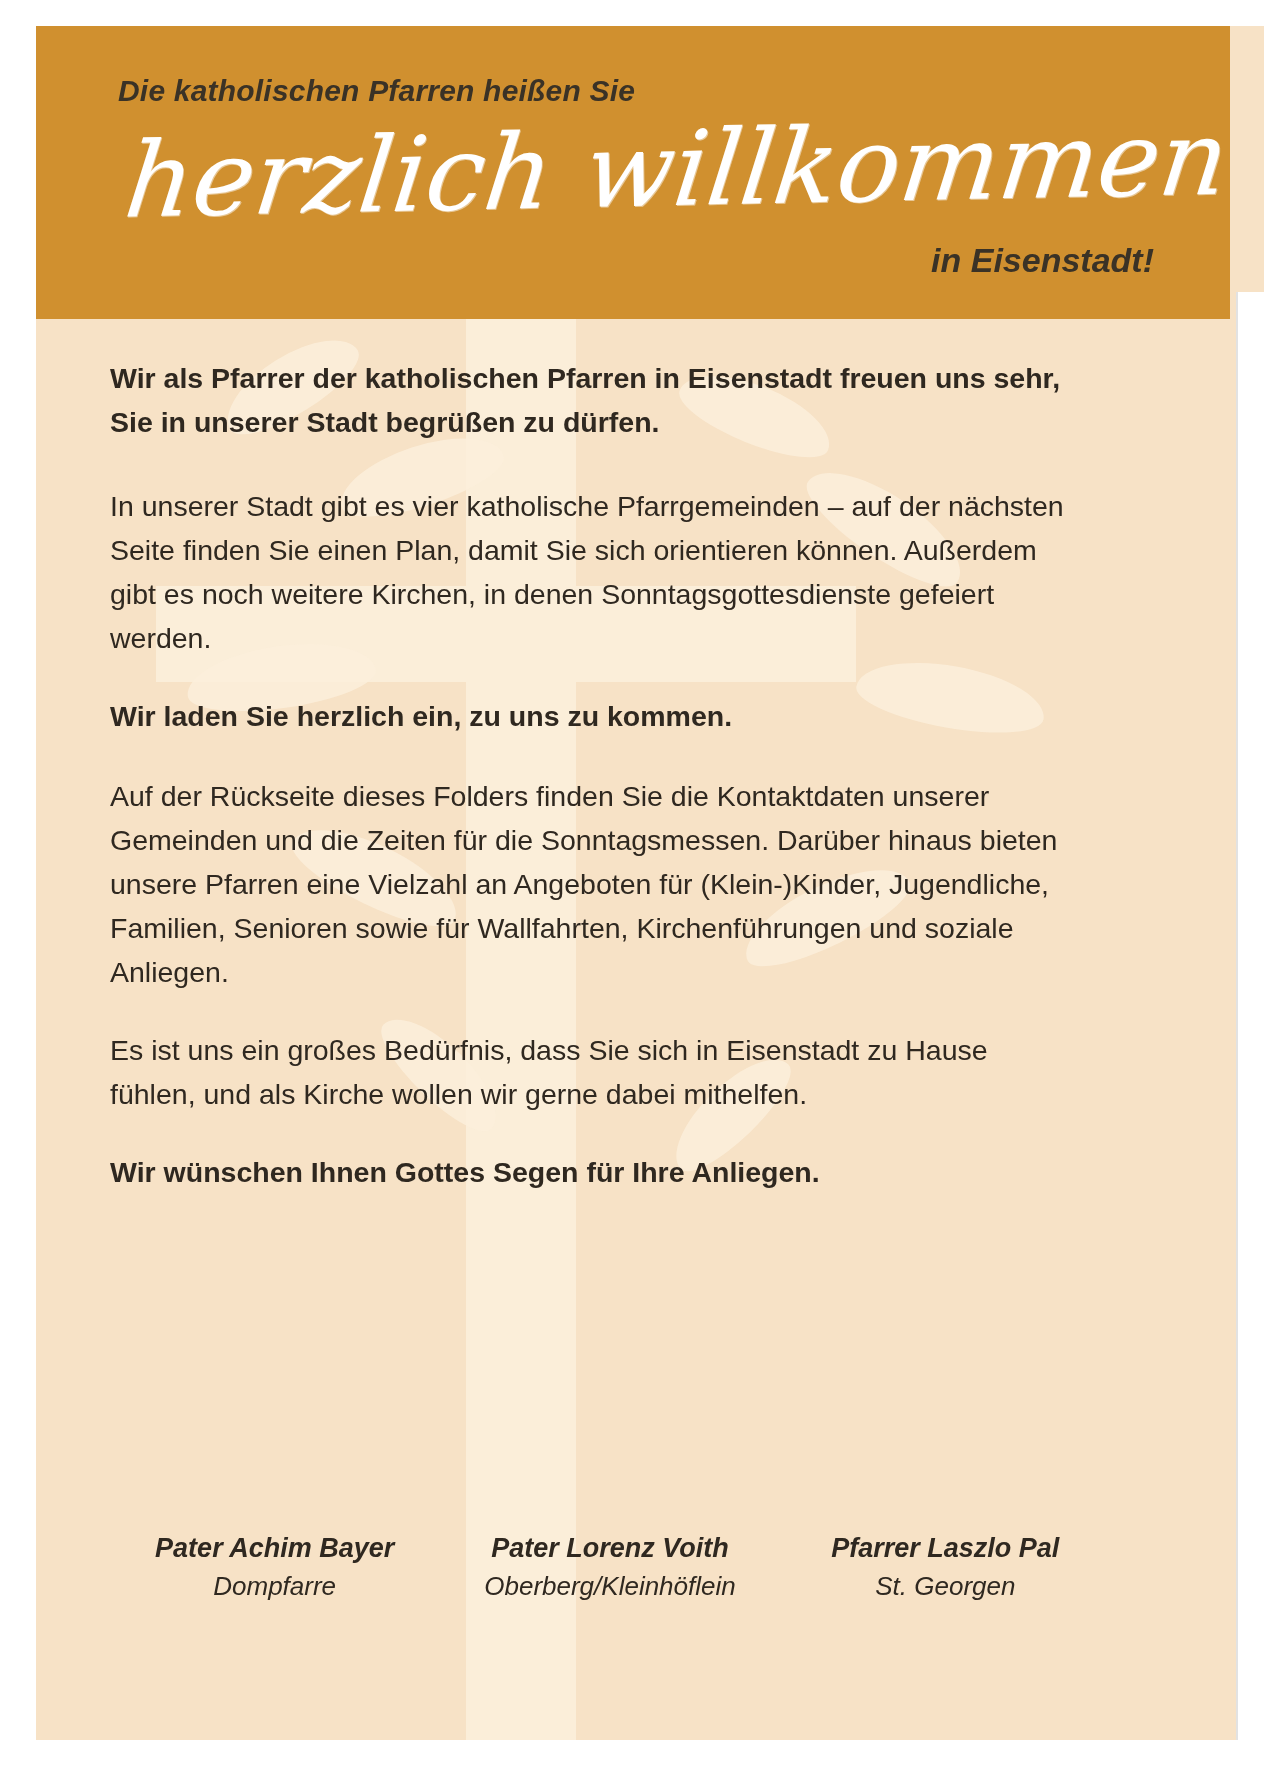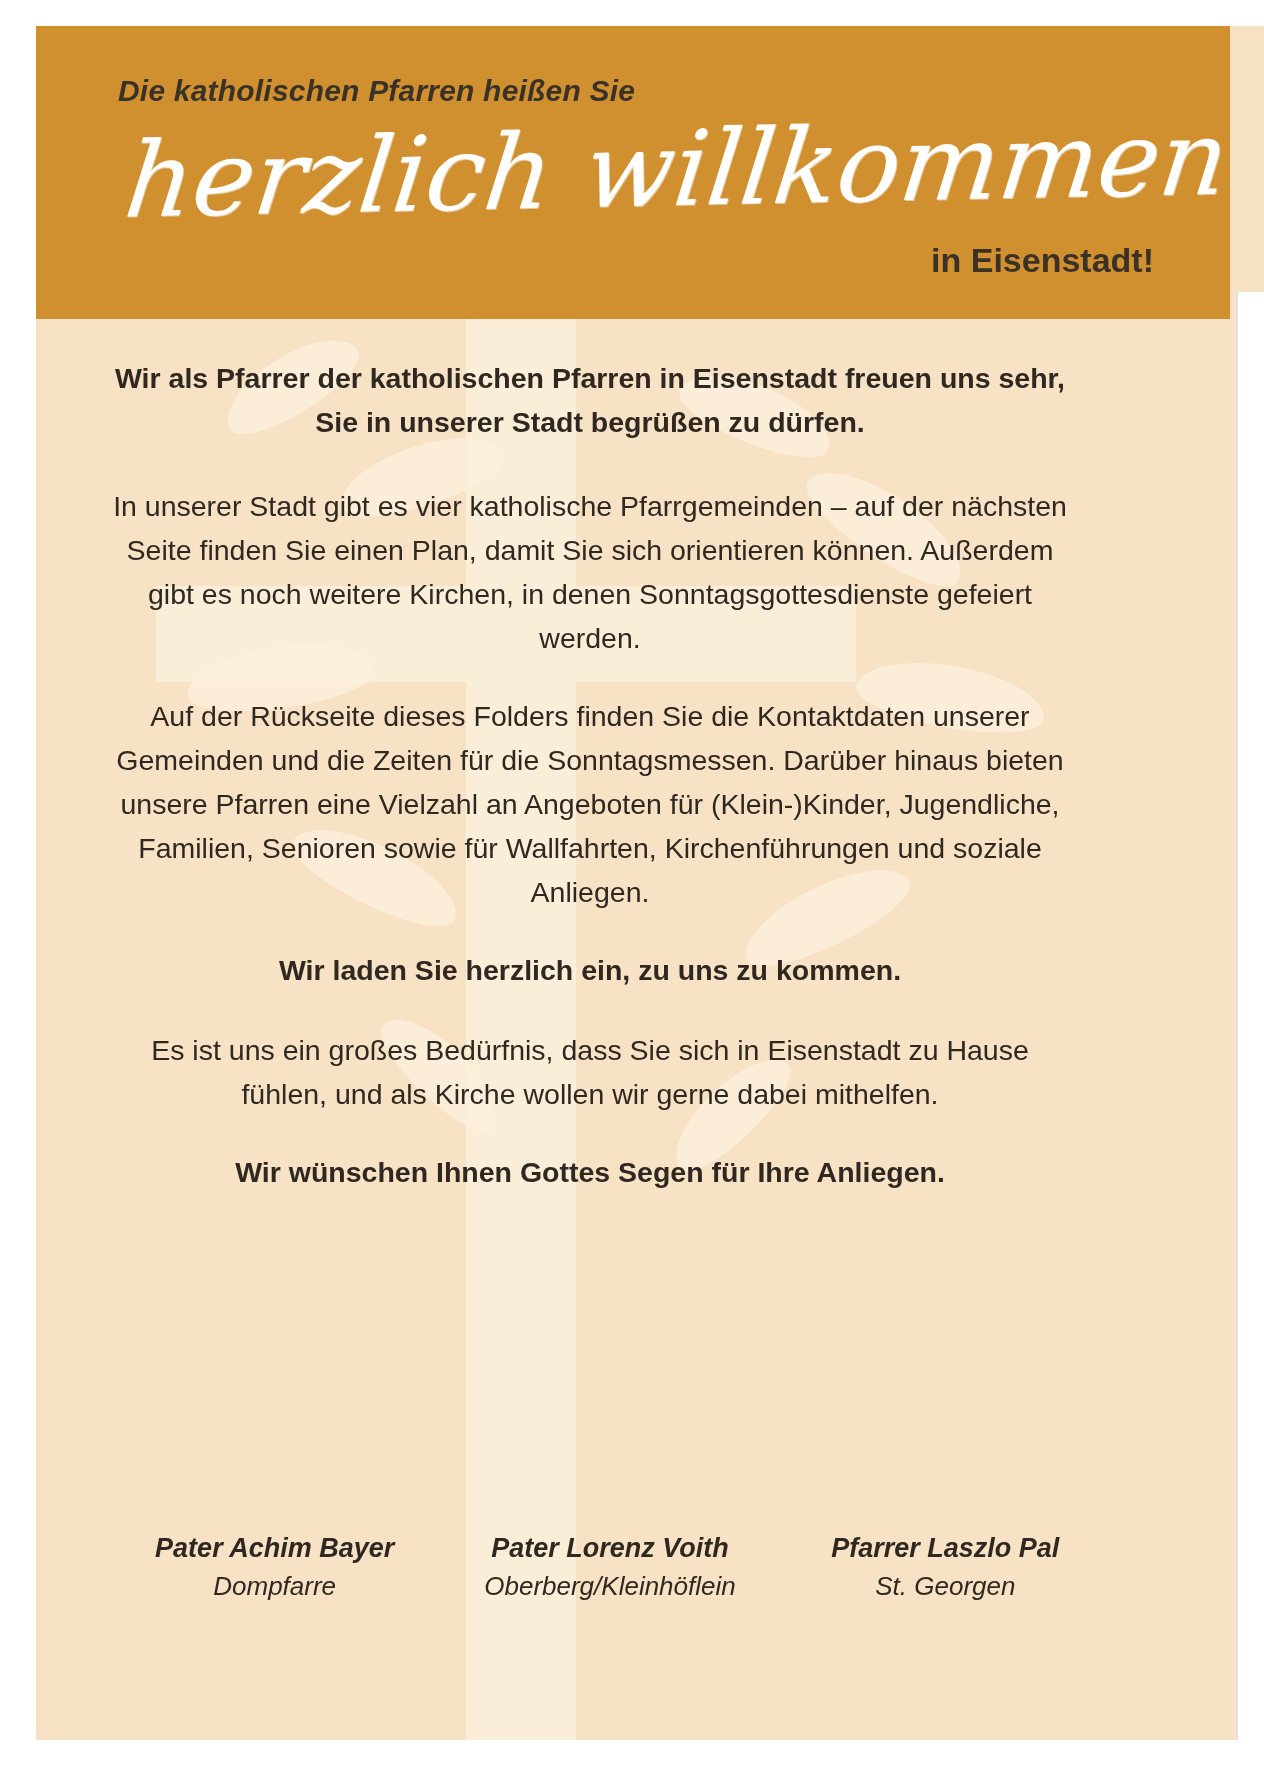--- a/index.html
+++ b/index.html
@@ -95,36 +95,36 @@
     white-space: nowrap;
     transform: skewX(-8deg) rotate(-1.2deg);
     text-shadow: 1px 1px 0 rgba(255,255,255,.5);
   }
   .header .place {
     position: absolute;
     right: 76px;
     top: 215px;
     font-size: 34px;
     font-weight: bold;
+    font-style: italic;
     color: #3a3226;
   }
 
   .body-text {
     position: absolute;
     left: 74px;
     top: 330px;
     width: 960px;
     color: #30281d;
   }
   .para {
     font-size: 28.5px;
     line-height: 44px;
     margin: 0 0 34px 0;
     color: #2f2820;
-    text-align: center;
   }
   .para.bold {
     font-weight: bold;
   }
   .para.first {
     margin-bottom: 40px;
   }
   .para.invite {
     margin-bottom: 36px;
   }
@@ -193,22 +193,22 @@
 
     <div class="header">
       <div class="eyebrow">Die katholischen Pfarren heißen Sie</div>
       <div class="script">herzlich willkommen</div>
       <div class="place">in Eisenstadt!</div>
     </div>
 
     <div class="body-text">
       <p class="para bold first">Wir als Pfarrer der katholischen Pfarren in Eisenstadt freuen uns sehr, Sie in unserer Stadt begrüßen zu dürfen.</p>
       <p class="para">In unserer Stadt gibt es vier katholische Pfarrgemeinden – auf der nächsten Seite finden Sie einen Plan, damit Sie sich orientieren können. Außerdem gibt es noch weitere Kirchen, in denen Sonntagsgottesdienste gefeiert werden.</p>
+      <p class="para bold invite">Wir laden Sie herzlich ein, zu uns zu kommen.</p>
       <p class="para">Auf der Rückseite dieses Folders finden Sie die Kontaktdaten unserer Gemeinden und die Zeiten für die Sonntagsmessen. Darüber hinaus bieten unsere Pfarren eine Vielzahl an Angeboten für (Klein-)Kinder, Jugendliche, Familien, Senioren sowie für Wallfahrten, Kirchenführungen und soziale Anliegen.</p>
-      <p class="para bold invite">Wir laden Sie herzlich ein, zu uns zu kommen.</p>
       <p class="para">Es ist uns ein großes Bedürfnis, dass Sie sich in Eisenstadt zu Hause fühlen, und als Kirche wollen wir gerne dabei mithelfen.</p>
       <p class="para bold blessing">Wir wünschen Ihnen Gottes Segen für Ihre Anliegen.</p>
     </div>
 
     <div class="signers">
       <div class="signer">
         <div class="name">Pater Achim Bayer</div>
         <div class="role">Dompfarre</div>
       </div>
       <div class="signer">

